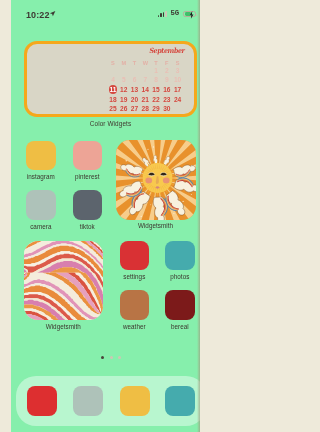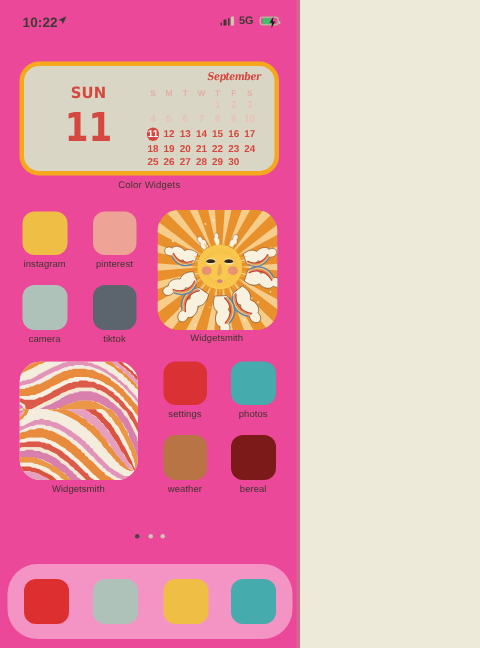--- a/index.html
+++ b/index.html
@@ -3,38 +3,38 @@
 <meta charset="utf-8">
 <title>Home Screen</title>
 <style>
   * { margin:0; padding:0; box-sizing:border-box; }
   html,body { width:200px; height:432px; overflow:hidden; }
   body {
     font-family:"Liberation Sans", sans-serif;
     background:#eeeada;
     position:relative;
   }
-  .screen { position:absolute; inset:0; background:#ec4899; }
+  .screen { position:absolute; inset:0; background:#86efac;margin-left:11px; }
   .edge-right { position:absolute; top:0; right:0; width:3px; height:100%;
                 background:linear-gradient(to right,rgba(175,168,140,0) 0%,rgba(168,160,130,.45) 60%,rgba(150,142,115,.55) 100%); }
 
   
   .statusbar { position:absolute; left:0; top:0; width:200px; height:26px; }
   .sb-time { position:absolute; left:15px; top:9.5px; font-size:9px; font-weight:700;
              letter-spacing:.1px; color:#3d3a33; }
   .sb-loc  { position:absolute; left:38px; top:10.2px; width:7px; height:7px; }
   .sb-right{ position:absolute; left:146.5px; top:10px; height:8px; display:flex; align-items:center; }
   .bars { display:flex; align-items:flex-end; gap:1.1px; height:6.2px; }
   .bars i { display:block; width:1.5px; background:#3d3a33; border-radius:.4px; }
   .bars i:nth-child(1){height:2.4px}
   .bars i:nth-child(2){height:3.8px}
   .bars i:nth-child(3){height:5.2px}
   .bars i:nth-child(4){height:6.2px;background:#cdc8b6}
   .sb-5g { font-size:7.3px; font-weight:700; color:#3d3a33; letter-spacing:-.05px;
-           margin-left:3.6px; line-height:1; }
+           margin-left:3.6px; line-height:1;font-family:Liberation Mono, monospace; }
   .batt { position:relative; width:13px; height:6.8px; border:.7px solid #b6b09a;
           border-radius:2.2px; margin-left:4px; }
   .batt-fill { position:absolute; left:.6px; top:.6px; bottom:.6px; width:6.6px;
                background:#3fc06a; border-radius:1.4px; }
   .batt-cap { position:absolute; right:-2px; top:2.1px; width:1.3px; height:2.6px;
               background:#c3bda8; border-radius:0 1px 1px 0; }
   .bolt { position:absolute; left:4.6px; top:-.5px; width:5.2px; height:7.8px; }
 
   
   .cal-wrap { position:absolute; left:13px; top:40.5px; width:173px; height:76px; }
@@ -112,24 +112,20 @@
         <span class="batt-cap"></span>
         <svg class="bolt" viewBox="0 0 10 16">
             <path d="M6.4 0 L1.2 8.6 H4.4 L3.6 16 L8.8 7 H5.6 Z" fill="#1b1b1b"></path>
           </svg>
       </span>
     </div>
   </div>
 
   <div class="cal-wrap">
     <div class="cal">
-      <div class="cal-left">
-        <div class="cal-dow">SUN</div>
-        <div class="cal-day">11</div>
-      </div>
       <div class="cal-right">
         <div class="cal-month">September</div>
         <div class="grid" id="cal-grid">
             <div class="row hdr">
               <div class="cell">S</div>
               <div class="cell">M</div>
               <div class="cell">T</div>
               <div class="cell">W</div>
               <div class="cell">T</div>
               <div class="cell">F</div>

